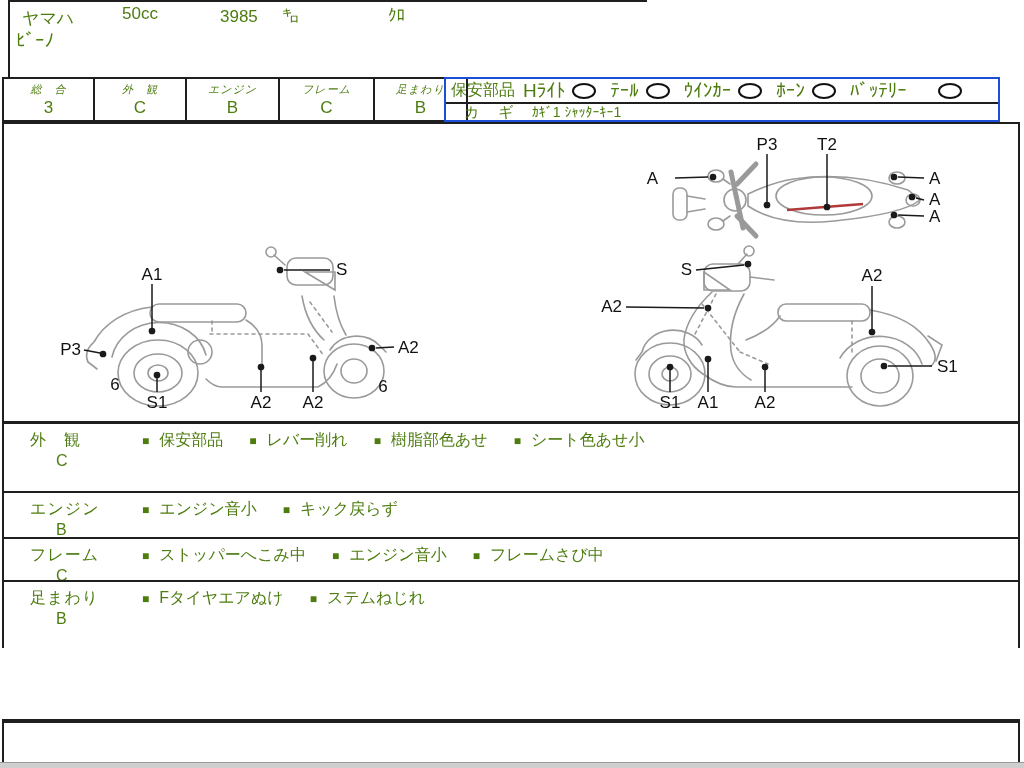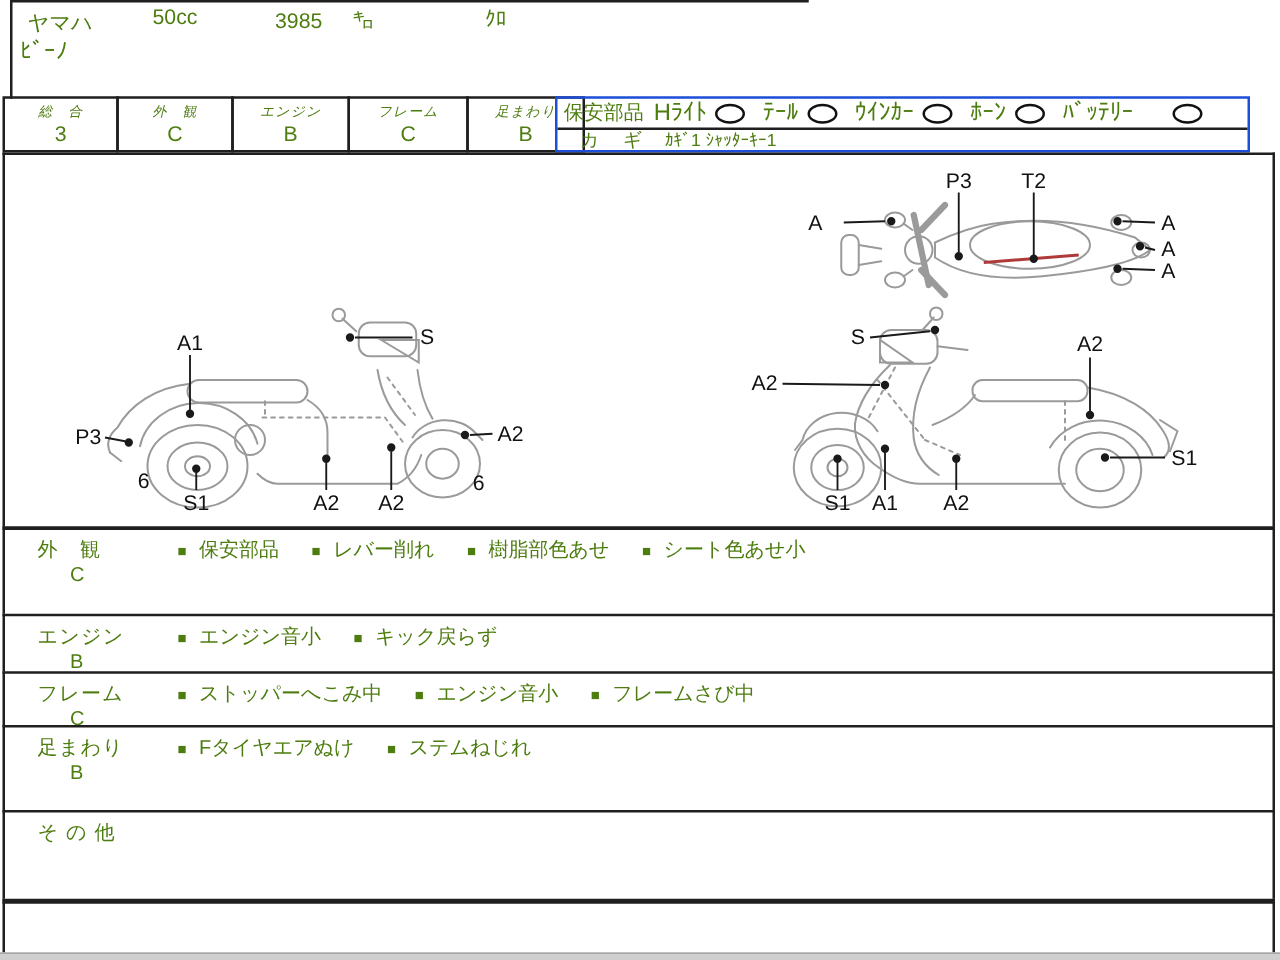--- a/index.html
+++ b/index.html
@@ -335,20 +335,17 @@
           <span class="cbullet">■</span>
           <span>Fタイヤエアぬけ</span>
         </span>
       <span class="citem">
           <span class="cbullet">■</span>
           <span>ステムねじれ</span>
         </span>
     </div>
   </div>
 
-  <div class="crow" style="top:648px;height:71px;border-top:2px solid #1f1f1f;">
-    <span class="clabel">そ の 他</span>
-  </div>
 
   <div class="crow" style="top:719px;height:43px;border-top:4px solid #1f1f1f;"></div>
   <div class="abs" id="strip-bottom"></div>
 
 </div>
 
 </body></html>

